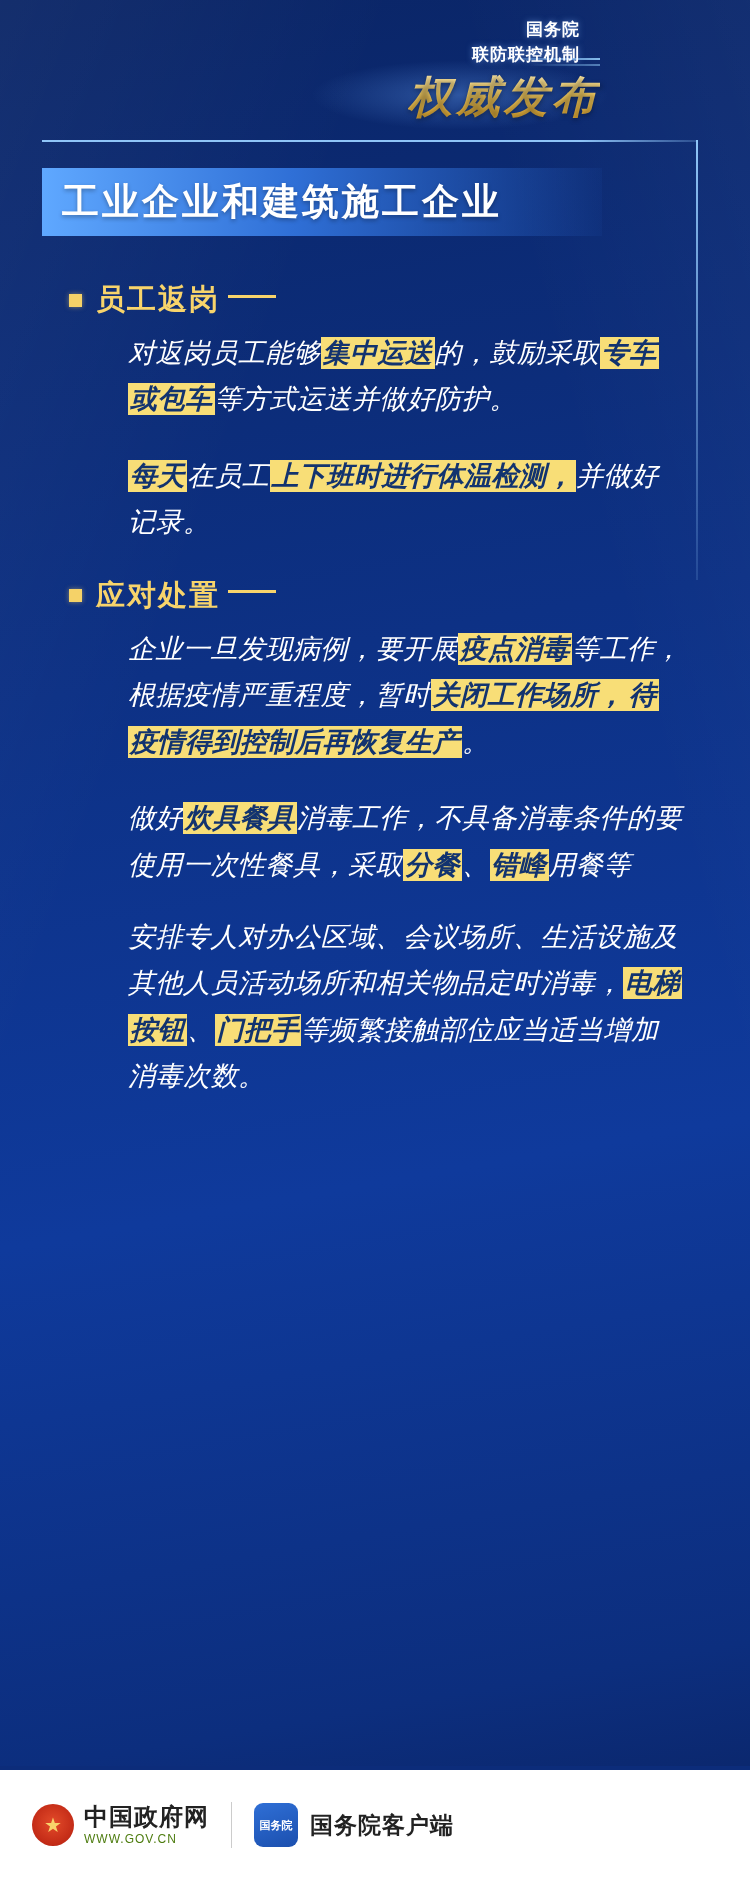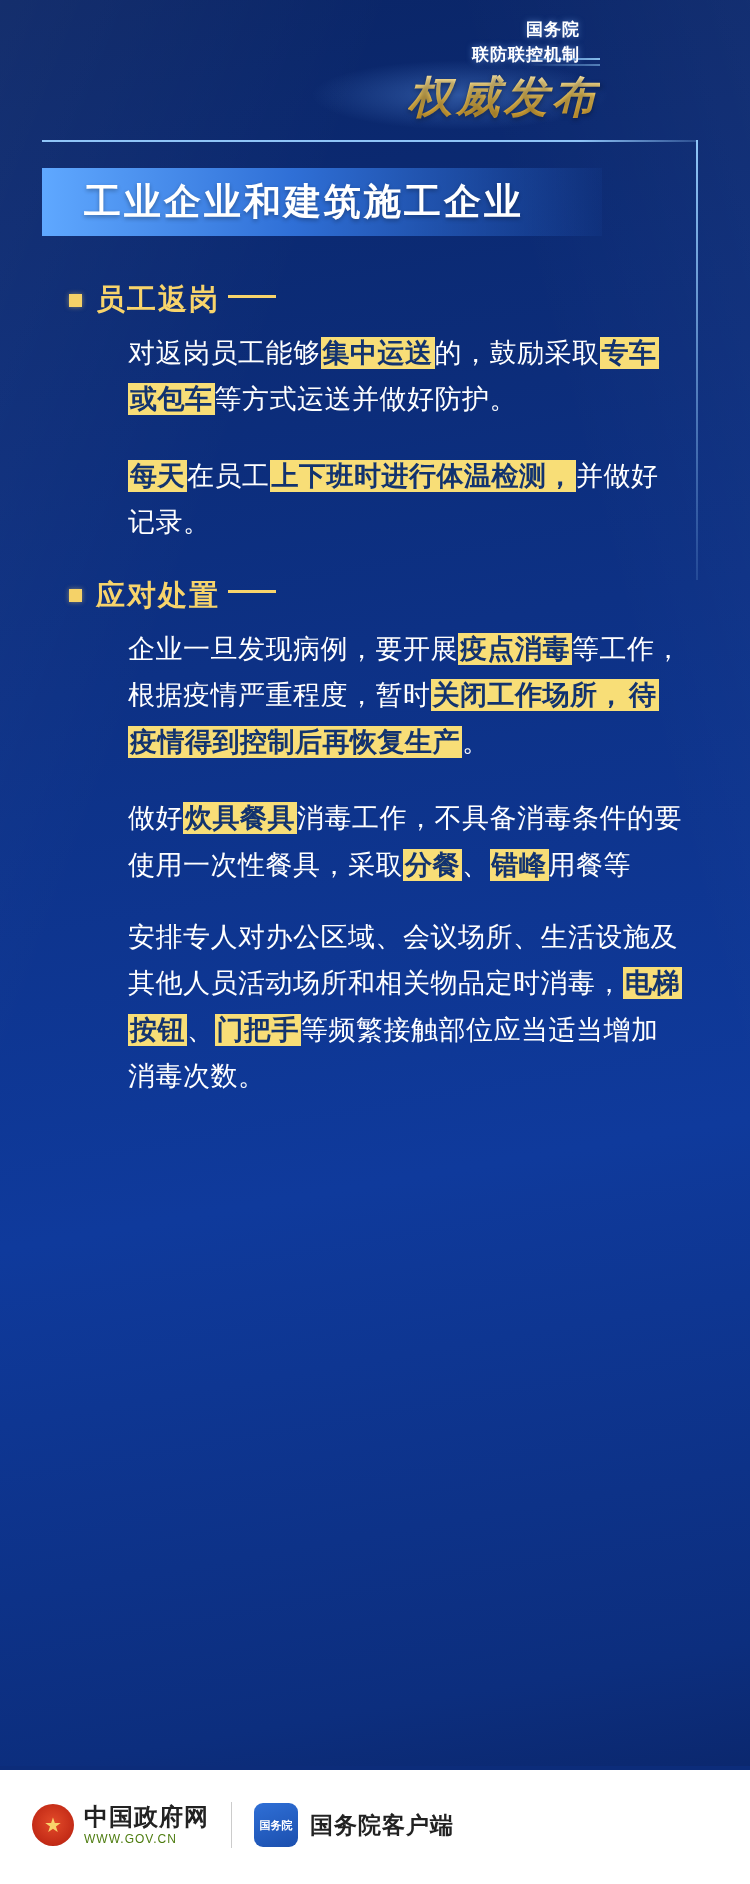--- a/index.html
+++ b/index.html
@@ -110,21 +110,21 @@
     height: 68px;
     background: linear-gradient(90deg, #5fa8ff 0%, #2f6fd6 45%, rgba(25,70,160,0.15) 100%);
     display: flex;
     align-items: center;
   }
   .title-wrap .title-text {
     color: #ffffff;
     font-size: 37px;
     font-weight: bold;
     letter-spacing: 3px;
-    padding-left: 42px;
+    padding-left: 20px;
     font-family: "Liberation Sans", sans-serif;
     text-shadow: 0 2px 4px rgba(0,0,0,0.3);
   }
 
   
   .content {
     position: absolute;
     left: 0;
     top: 280px;
     width: 740px;
@@ -160,20 +160,21 @@
     vertical-align: middle;
     margin-bottom: 8px;
   }
   .para {
     padding: 0 58px 0 128px;
     color: #ffffff;
     font-size: 27px;
     line-height: 1.72;
     letter-spacing: 0.5px;
     text-align: left;
+    font-style: italic;
   }
   .hl {
     background: #f8de77;
     color: #12336f;
     padding: 1px 2px;
     font-weight: bold;
     box-decoration-break: clone;
     -webkit-box-decoration-break: clone;
   }
   .spacer { height: 26px; }

